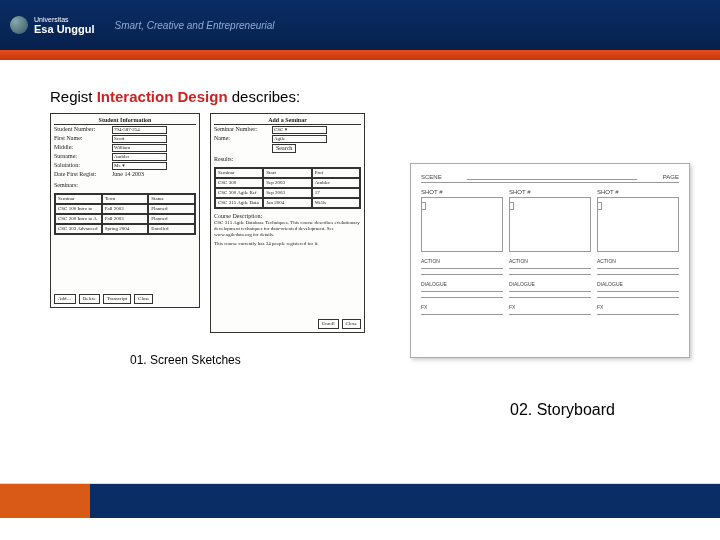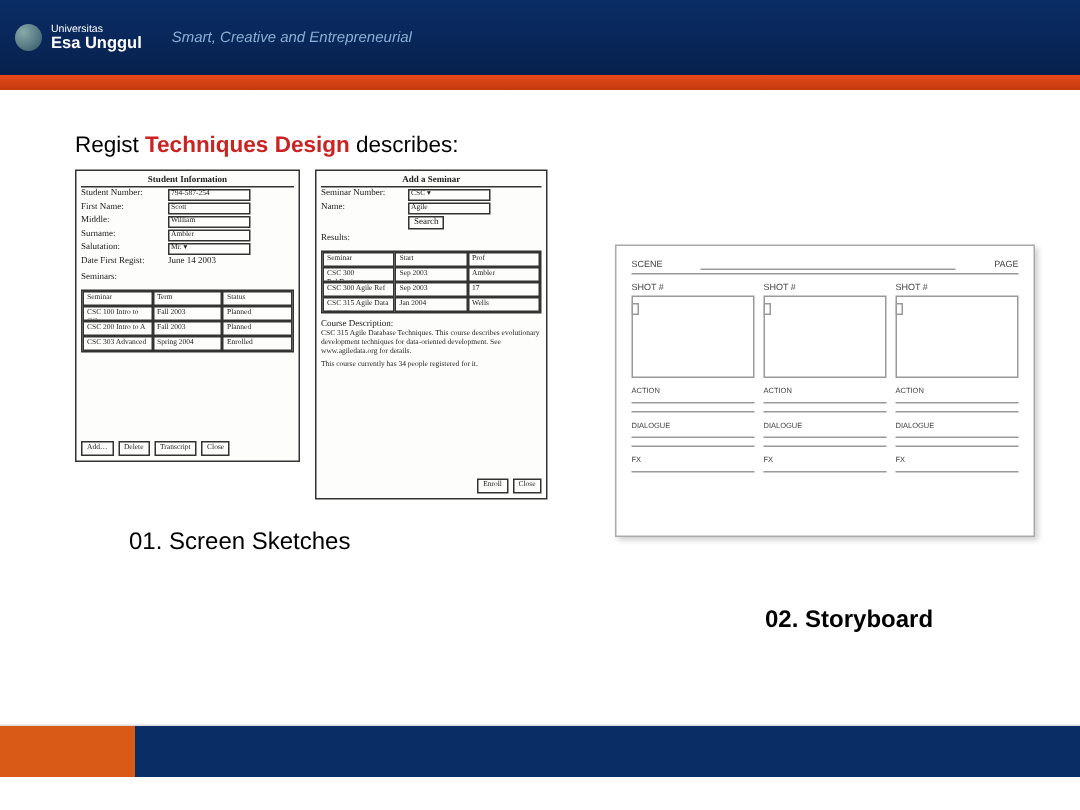--- a/index.html
+++ b/index.html
@@ -89,29 +89,28 @@
   .sb-top .line{ border-bottom:0.5px solid #999; width:170px; height:6px;}
   .shots{ display:flex; gap:6px;}
   .shot{ flex:1;}
   .shot .lbl{ margin-bottom:2px;}
   .shot .frame{ border:0.5px solid #999; height:55px; position:relative;}
   .shot .frame::before{content:""; position:absolute; left:-1px; top:4px; width:3px; height:6px; border:0.5px solid #999; background:#fff;}
   .shot .row{ margin-top:6px;}
   .shot .row .ll{ font-size:5px; display:block; margin-bottom:1px;}
   .shot .row .ln{ border-bottom:0.5px solid #999; height:4px; margin-bottom:2px;}
   .caption1 {
-    font-size: 16px;
+    font-size: 12px;
     margin-top: 0px;
-    margin-left: 36px;
+    margin-left: 80px;
   }
   .caption2 {
     font-size: 16px;
     margin-top: 34px;
     margin-left: 460px;
-    font-weight: bold;
   }
   .footer {
     position: absolute;
     bottom: 22px;
     left: 0; right: 0;
     height: 34px;
     display:flex;
   }
   .footer .orange{ width:90px; background:#d85a16;}
   .footer .navy{ flex:1; background:#0a2d66;}
@@ -127,21 +126,21 @@
       <span style="font-size:7px;display:block;">Universitas</span>
       <b>Esa Unggul</b>
     </span>
   </div>
   <div class="slogan">Smart, Creative and Entrepreneurial</div>
 </div>
 <div class="redbar"></div>
 
 <div class="content">
   <p class="intro">
-    <span>Regist </span><span class="kw">Techniques Design</span><span> describes:</span>
+    <span>Regist </span><span class="kw">Interaction Design</span><span> describes:</span>
   </p>
 
   <div class="figs">
 
     <div class="sketch sketch1">
       <div style="text-align:center;border-bottom:1px solid #333;font-weight:bold;">Student Information</div>
       <div class="field">
           <span class="lbl">Student Number:</span>
           <span class="box">794-587-254</span>
         </div>

